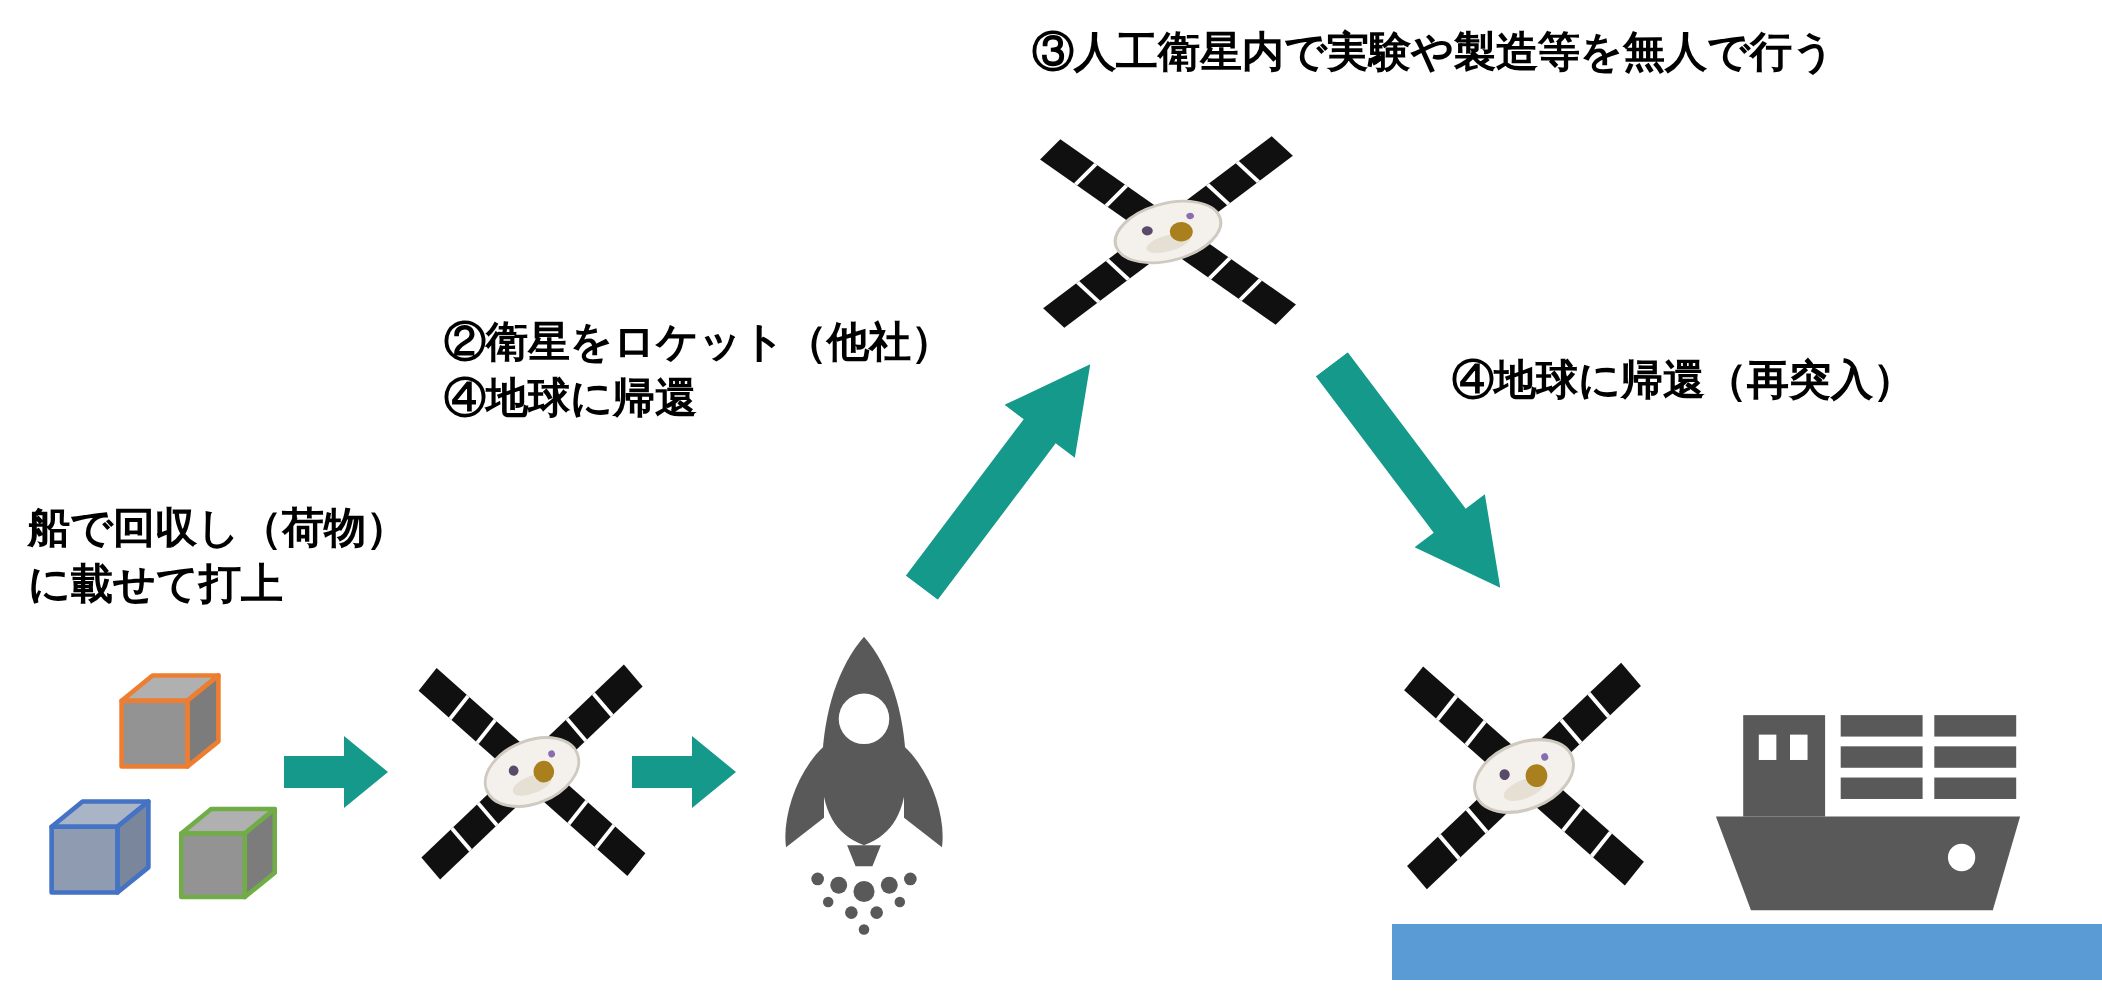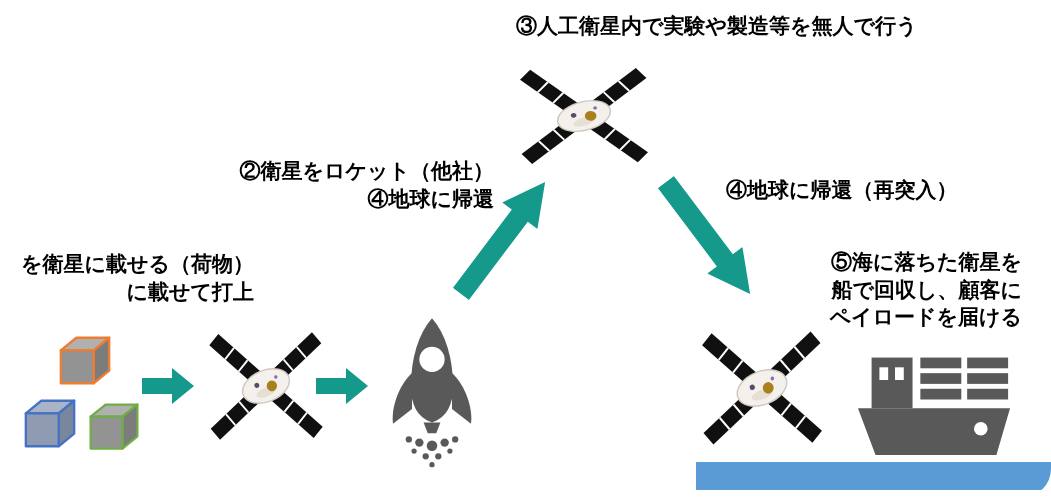--- a/index.html
+++ b/index.html
@@ -2,33 +2,32 @@
 <html style="--arrow: #14998A; --icon-gray: #595959; --sea: #5B9BD5; --panel-black: #101010; --cube-orange: #ED7D31; --cube-blue: #4472C4; --cube-green: #70AD47;"><head>
 <meta charset="utf-8">
 <style>
   html, body { margin: 0; padding: 0; background: #ffffff; }
   .canvas {
     position: relative;
     width: 1051px;
     height: 497px;
     background: #ffffff;
     overflow: hidden;
-    font-family: Liberation Serif, serif;
-    border-radius: 28px;
+    font-family: Liberation Sans, sans-serif;
   }
   .label {
     position: absolute;
     font-weight: bold;
     color: #000000;
     font-size: 21px;
     line-height: 1.32;
     white-space: nowrap;
   }
   .label span { display: block; }
-  .center { text-align: right; }
+  .center { text-align: left; }
 
   .abs { position: absolute; }
 
   
   .fill-arrow { fill: var(--arrow, #14998A); }
   .fill-gray  { fill: var(--icon-gray, #595959); }
   .fill-panel { fill: var(--panel-black, #101010); }
   .sea-bar {
     position: absolute;
     background: var(--sea, #5B9BD5);
@@ -92,29 +91,24 @@
   <div class="label center" style="left:222px; top:158px; width:272px;">
     <span>②衛星をロケット（他社）</span>
     <span>④地球に帰還</span>
   </div>
 
   <div class="label" style="left:726px; top:161px;margin-top:16px;">
     <span>④地球に帰還（再突入）</span>
   </div>
 
   <div class="label center" style="left:14px; top:251px; width:240px;">
-    <span>を衛星に載せる（荷物）</span>
+    <span>船で回収し（荷物）</span>
     <span>に載せて打上</span>
   </div>
 
-  <div class="label center" style="left:782px; top:249px; width:240px;">
-    <span>⑤海に落ちた衛星を</span>
-    <span>船で回収し、顧客に</span>
-    <span>ペイロードを届ける</span>
-  </div>
 
   <svg class="abs" style="left:505px; top:50px;" width="158" height="132" viewBox="-75 -75 150 150" preserveAspectRatio="none">
     <use href="#satellite-symbol" x="-75" y="-75" width="150" height="150"></use>
   </svg>
 
   <svg class="abs rot-up" style="left:433px; top:216px;" width="140" height="44" viewBox="0 0 140 44">
     <polygon class="fill-arrow" points="0,12 98,12 98,0 140,22 98,44 98,32 0,32"></polygon>
   </svg>
 
   <svg class="abs rot-down" style="left:638px; top:216px;" width="140" height="44" viewBox="0 0 140 44">

